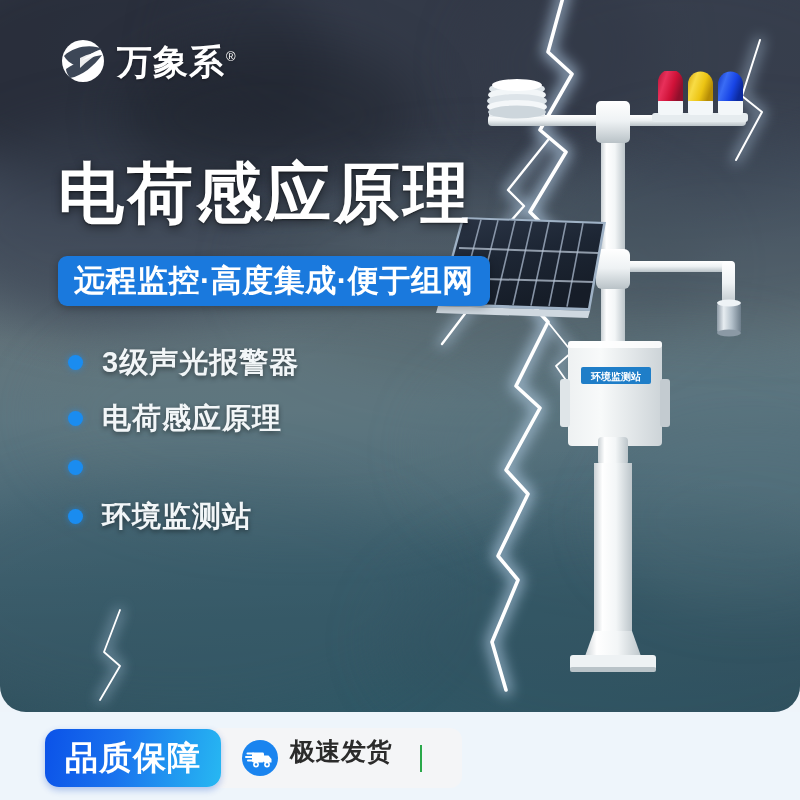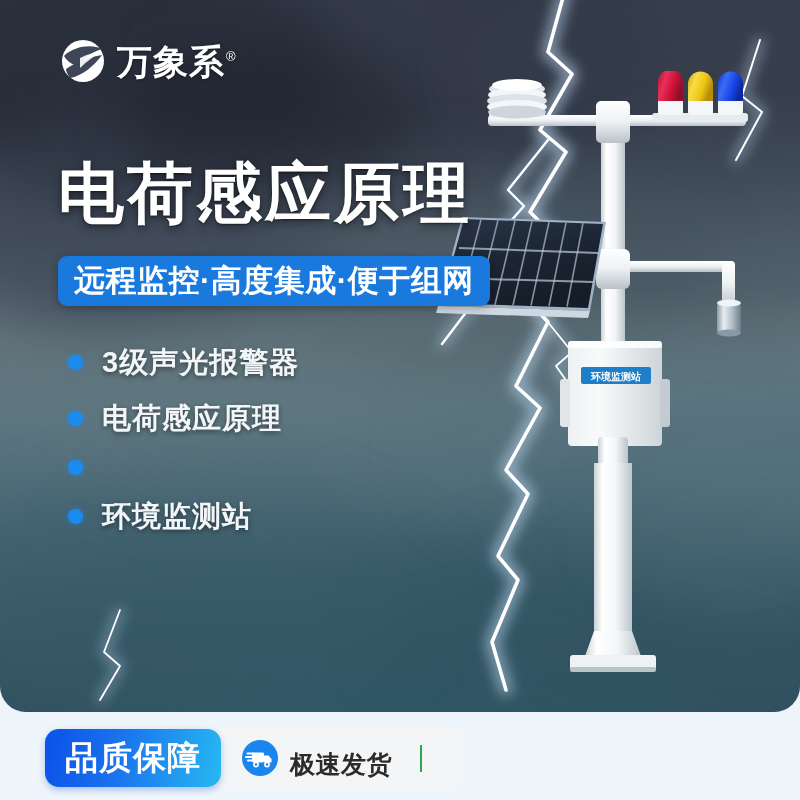--- a/index.html
+++ b/index.html
@@ -185,21 +185,21 @@
     margin-left: -14px;
     background: #f4f5f7;
     border-radius: 12px;
     height: 60px;
     display: flex;
     align-items: center;
     padding: 0 26px 0 34px;
     gap: 14px;
     box-sizing: border-box;
   }
-  .service-item { display: flex; align-items: flex-end; gap: 11px; }
+  .service-item { display: flex; align-items: flex-start; gap: 11px; }
   .service-icon { width: 38px; height: 38px; flex: 0 0 auto; display: block; }
   .service-label {
     font-size: 25px;
     font-weight: bold;
     color: #2b2b2b;
     line-height: 1;
     letter-spacing: .5px;
     white-space: nowrap;
   }
   .service-divider {

